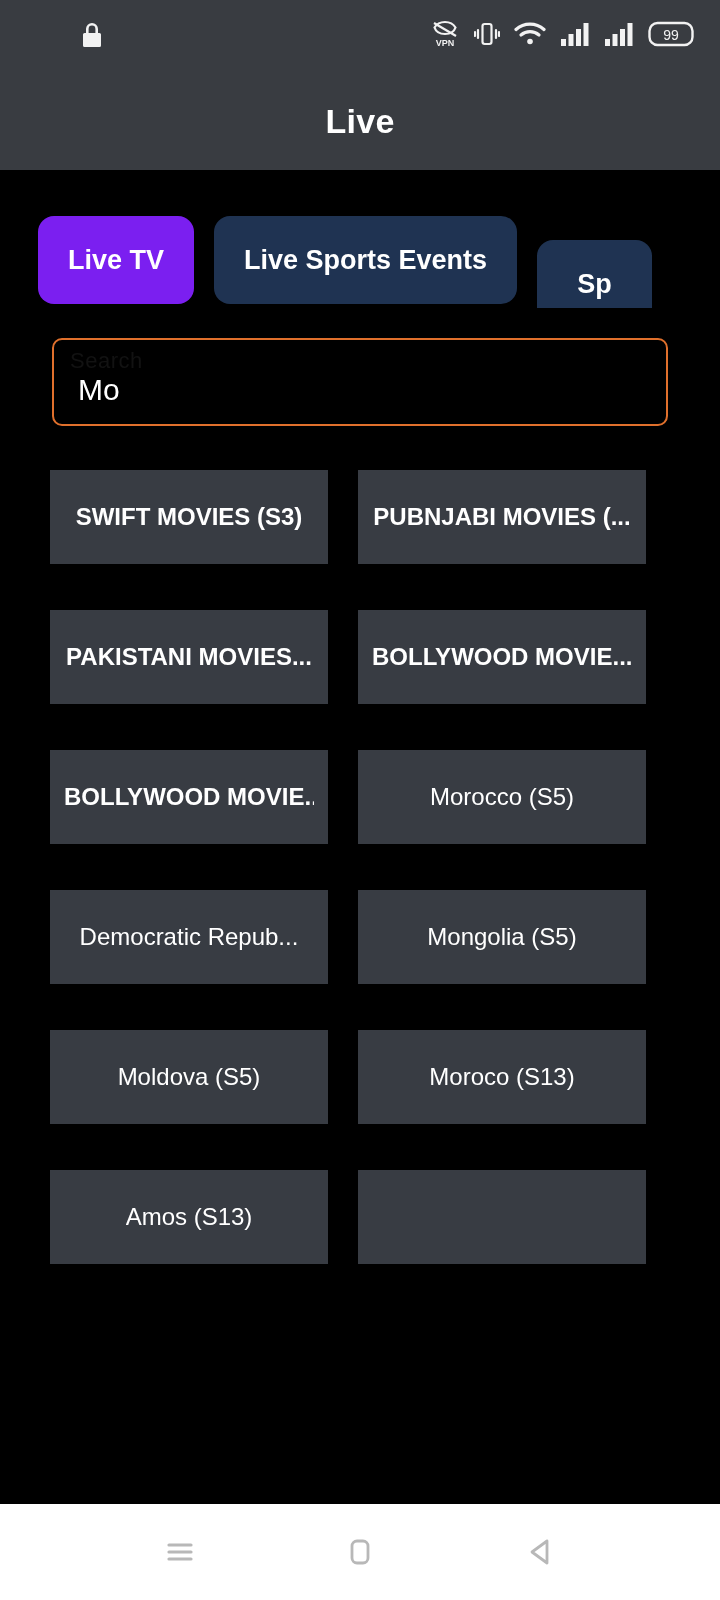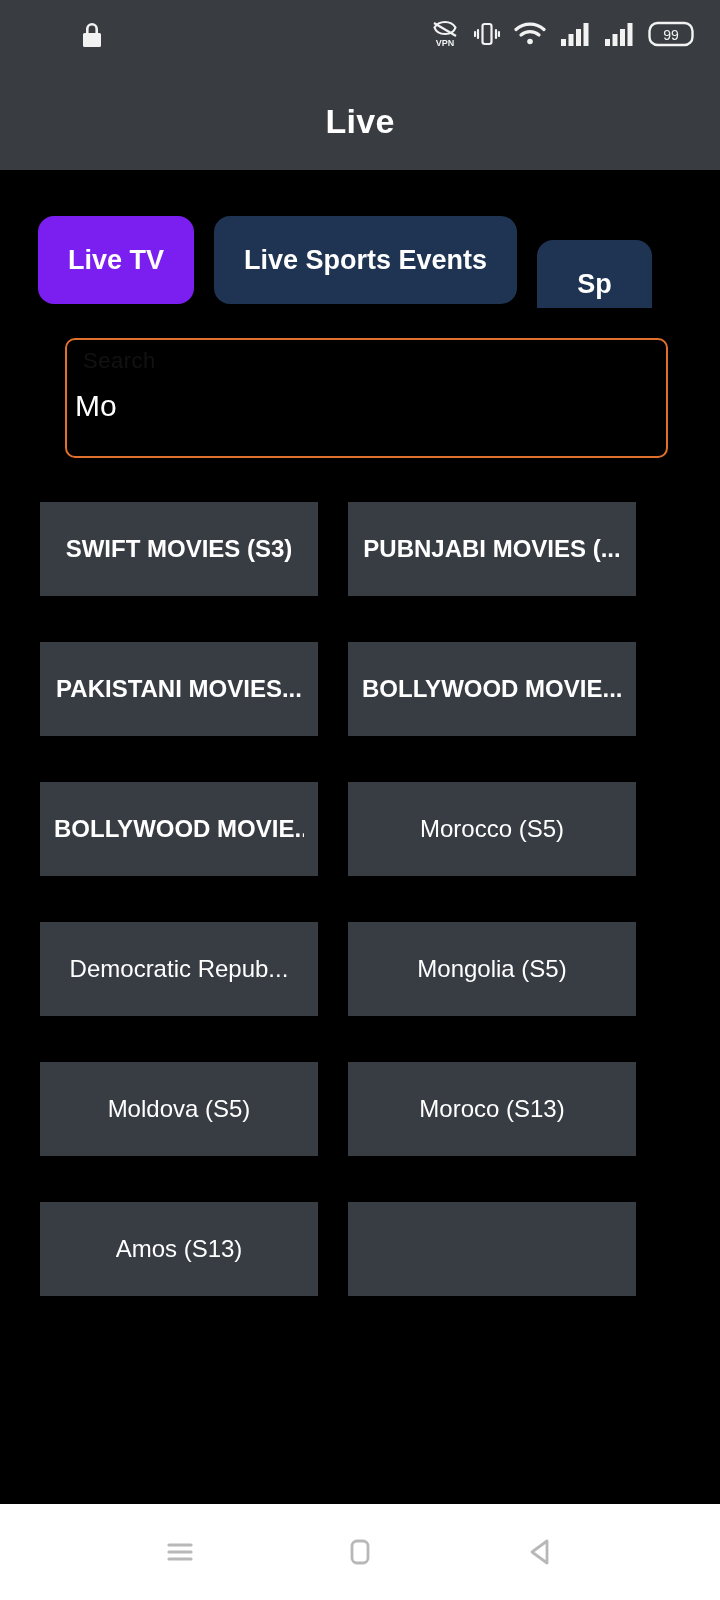--- a/index.html
+++ b/index.html
@@ -73,46 +73,45 @@
     font-size:27px; font-weight:bold;
     background:#1f3352;
     flex:0 0 auto;
   }
   .tab.active { background:#7b1ff0; }
 
   
   .search-wrap { padding:30px 52px 0 52px; position:relative; }
   .search-box {
     position:relative;
-    height:120px;
+    height:88px;
     border:2px solid #e0702c;
     border-radius:10px;
     background:#000;
     display:flex; align-items:center;
-    padding:0 8px;
-    margin-left:13px;
+    padding:0 24px;
   }
   .search-hint {
     position:absolute;
     top:8px; left:16px;
     font-size:22px;
     color:#121212;
     letter-spacing:.5px;
   }
   .search-value {
     color:#ffffff;
     font-size:30px;
     line-height:1;
     margin-top:16px;
   }
 
   
   .grid {
     margin-top:44px;
-    padding:0 62px 0 40px;
+    padding:0 62px 0 50px;
     display:grid;
     grid-template-columns:278px 288px;
     column-gap:30px;
     row-gap:46px;
   }
   .cell {
     height:94px;
     background:#383c43;
     display:flex; align-items:center; justify-content:center;
     padding:0 14px;

